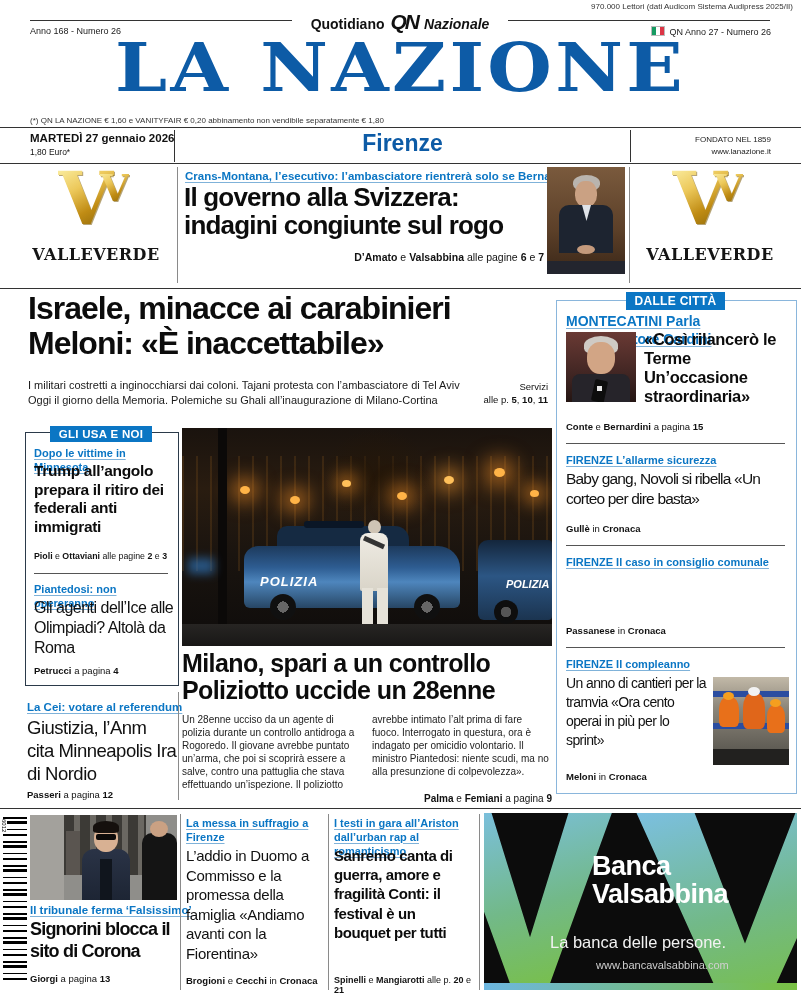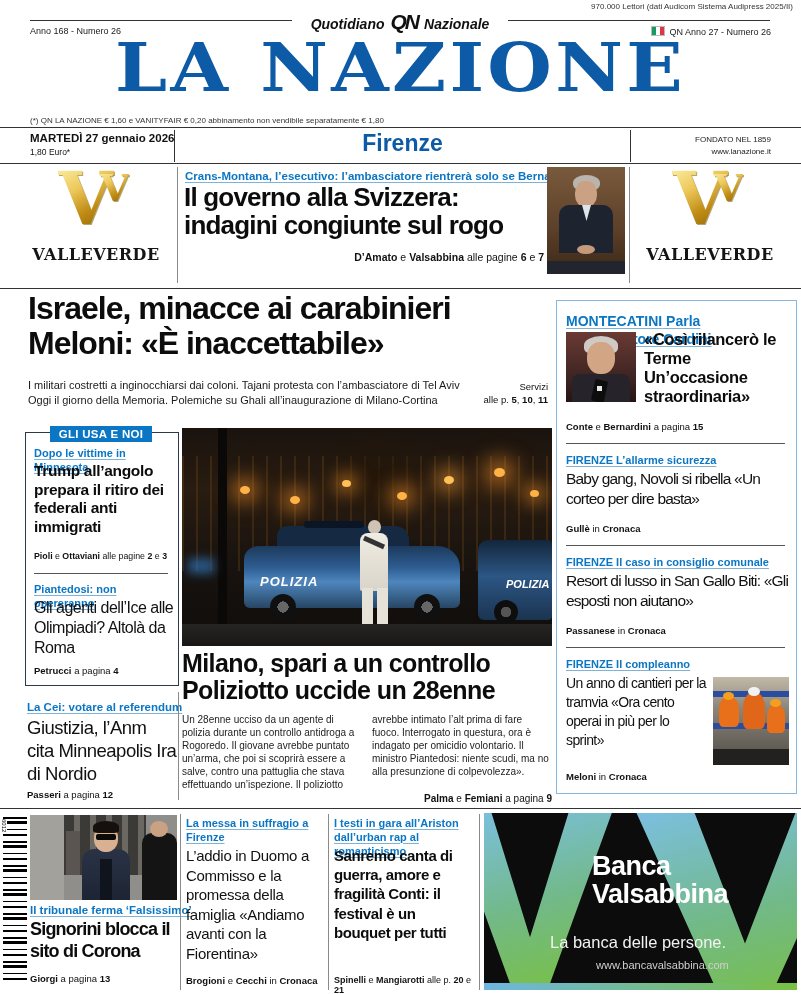--- a/index.html
+++ b/index.html
@@ -35,21 +35,21 @@
 </style>
 </head>
 <body>
 
 <div id="frame">
 
   <div class="abs tiny" style="top:2px;right:8px">970.000 Lettori (dati Audicom Sistema Audipress 2025/II)</div>
   <div class="hr" style="top:20px;left:30px;width:262px;border-top-width:1.5px"></div>
   <div class="hr" style="top:20px;left:508px;width:262px;border-top-width:1.5px"></div>
   <div class="abs" style="top:10px;left:295px;width:210px;display:flex;justify-content:center;align-items:baseline;gap:6px">
-    <span style="font-style:italic;font-weight:800;font-size:14px">Quotidiano</span>
+    <span style="font-weight:800;font-size:14px">Quotidiano</span>
     <span style="font-weight:900;font-size:21px;letter-spacing:-2px;font-style:italic">QN</span>
     <span style="font-style:italic;font-weight:800;font-size:14px">Nazionale</span>
   </div>
   <div class="abs" style="top:26px;left:30px;font-size:9px;color:#222">Anno 168 - Numero 26</div>
   <div class="abs" style="top:26px;right:30px;font-size:9px;color:#222">
     <span class="flag"></span><span>QN Anno 27 - Numero 26</span>
   </div>
 
   <div class="abs masthead" style="top:32px;left:0;width:801px">LA NAZIONE</div>
   <div class="abs tiny" style="top:116px;left:30px">(*) QN LA NAZIONE € 1,60 e VANITYFAIR € 0,20 abbinamento non vendibile separatamente € 1,80</div>
@@ -157,40 +157,42 @@
     <div class="p" style="bottom:0;left:0;width:370px;height:22px;background:linear-gradient(180deg,#272523,#181716)"></div>
   </div>
 
   <div class="abs hd900" style="left:182px;top:651px;font-size:25px;letter-spacing:-0.6px;line-height:1">Milano, spari a un controllo</div>
   <div class="abs hd900" style="left:182px;top:678px;font-size:25px;letter-spacing:-0.6px;line-height:1">Poliziotto uccide un 28enne</div>
   <div class="abs" style="left:182px;top:713px;width:180px;font-size:10px;line-height:1.3;color:#222">Un 28enne ucciso da un agente di polizia durante un controllo antidroga a Rogoredo. Il giovane avrebbe puntato un’arma, che poi si scoprirà essere a salve, contro una pattuglia che stava effettuando un’ispezione. Il poliziotto</div>
   <div class="abs" style="left:372px;top:713px;width:180px;font-size:10px;line-height:1.3;color:#222">avrebbe intimato l’alt prima di fare fuoco. Interrogato in questura, ora è indagato per omicidio volontario. Il ministro Piantedosi: niente scudi, ma no alla presunzione di colpevolezza».</div>
   <div class="abs by" style="left:372px;top:793px;width:180px;text-align:right;font-size:10px"><span class="bseg">Palma</span><span> e </span><span class="bseg">Femiani</span><span> a pagina </span><span class="bseg">9</span></div>
   <div class="hr" style="top:808px;left:0;width:801px"></div>
 
+  <div class="abs" style="left:556px;top:291px;width:239px;text-align:center;z-index:3">
+    <span class="badge" style="font-size:12px">DALLE CITTÀ</span>
+  </div>
   <div class="abs" style="left:556px;top:300px;width:239px;height:492px;border:1.5px solid #8ab6dc">
     <div class="abs k" style="top:12px;left:9px;font-size:14px"><span class="bseg">MONTECATINI</span><span> Parla l’imprenditore Cardini</span></div>
     <div class="photo" style="top:31px;left:9px;width:70px;height:70px;background:linear-gradient(180deg,#6a3a34,#3a2220 70%,#241512)">
       <div class="p" style="top:4px;left:18px;width:34px;height:18px;border-radius:50% 50% 30% 30%;background:#cfcac4"></div>
       <div class="p" style="top:10px;left:21px;width:28px;height:32px;border-radius:46%;background:#d2a585"></div>
       <div class="p" style="top:42px;left:6px;width:58px;height:30px;border-radius:8px 8px 0 0;background:#26242a"></div>
       <div class="p" style="top:48px;left:27px;width:13px;height:22px;border-radius:2px;background:#0d0d0d;transform:rotate(12deg)"></div>
       <div class="p" style="top:54px;left:31px;width:5px;height:5px;background:#e8e8e8"></div>
     </div>
     <div class="abs hd900" style="top:29px;left:87px;width:146px;font-size:16.5px;letter-spacing:-0.3px;line-height:1.15">«Così rilancerò le Terme Un’occasione straordinaria»</div>
     <div class="abs by" style="top:120px;left:9px"><span class="bseg">Conte</span><span> e </span><span class="bseg">Bernardini</span><span> a pagina </span><span class="bseg">15</span></div>
     <div class="hr" style="top:142px;left:9px;width:219px;border-top-color:#555"></div>
 
     <div class="abs k" style="top:153px;left:9px;font-size:11px"><span class="bseg">FIRENZE</span><span> L’allarme sicurezza</span></div>
     <div class="abs" style="top:168px;left:9px;width:224px;font-size:15.5px;font-weight:500;letter-spacing:-0.8px;line-height:1.3;color:#111">Baby gang, Novoli si ribella «Un corteo per dire basta»</div>
     <div class="abs by" style="top:222px;left:9px"><span class="bseg">Gullè</span><span> in </span><span class="bseg">Cronaca</span></div>
     <div class="hr" style="top:244px;left:9px;width:219px;border-top-color:#555"></div>
 
     <div class="abs k" style="top:255px;left:9px;font-size:11px"><span class="bseg">FIRENZE</span><span> Il caso in consiglio comunale</span></div>
-    <div class="abs" style="top:270px;left:9px;width:224px;font-size:15.5px;font-weight:500;letter-spacing:-0.8px;line-height:1.3;color:#111">Resort di lusso in San Gallo Biti: «Gli esposti non aiutano»</div>
     <div class="abs by" style="top:324px;left:9px"><span class="bseg">Passanese</span><span> in </span><span class="bseg">Cronaca</span></div>
     <div class="hr" style="top:346px;left:9px;width:219px;border-top-color:#555"></div>
 
     <div class="abs k" style="top:357px;left:9px;font-size:11px"><span class="bseg">FIRENZE</span><span> Il compleanno</span></div>
     <div class="abs" style="top:373px;left:9px;width:142px;font-size:14px;font-weight:500;letter-spacing:-0.6px;line-height:1.35;color:#111">Un anno di cantieri per la tramvia «Ora cento operai in più per lo sprint»</div>
     <div class="photo" style="top:376px;left:156px;width:76px;height:88px;background:linear-gradient(180deg,#c2b9a8 0%,#8c867a 35%,#4e4c46 100%)">
       <div class="p" style="top:14px;left:0;width:76px;height:6px;background:#2b4da0"></div>
       <div class="p" style="top:46px;left:0;width:76px;height:6px;background:#2b4da0"></div>
       <div class="p" style="top:76px;left:0;width:76px;height:6px;background:#2b4da0"></div>
       <div class="p" style="top:20px;left:6px;width:20px;height:30px;border-radius:40% 40% 20% 20%;background:#e8701a"></div>

